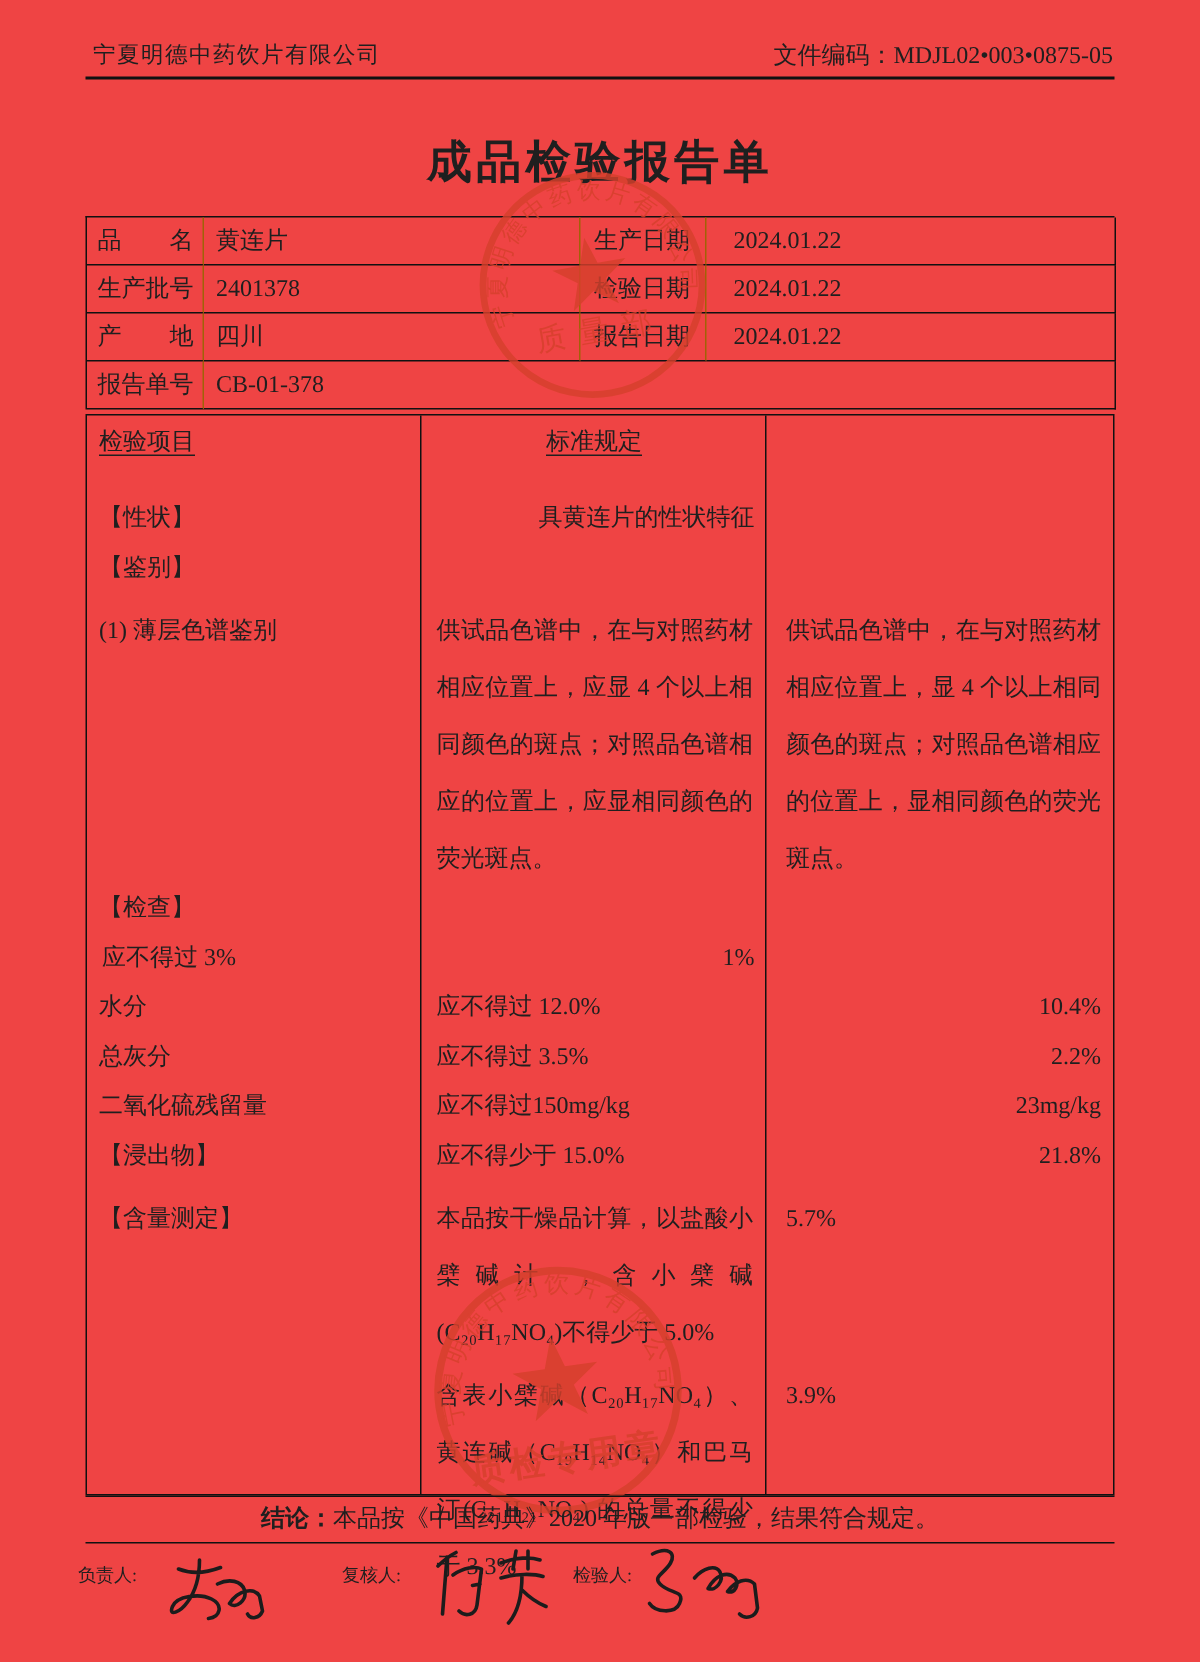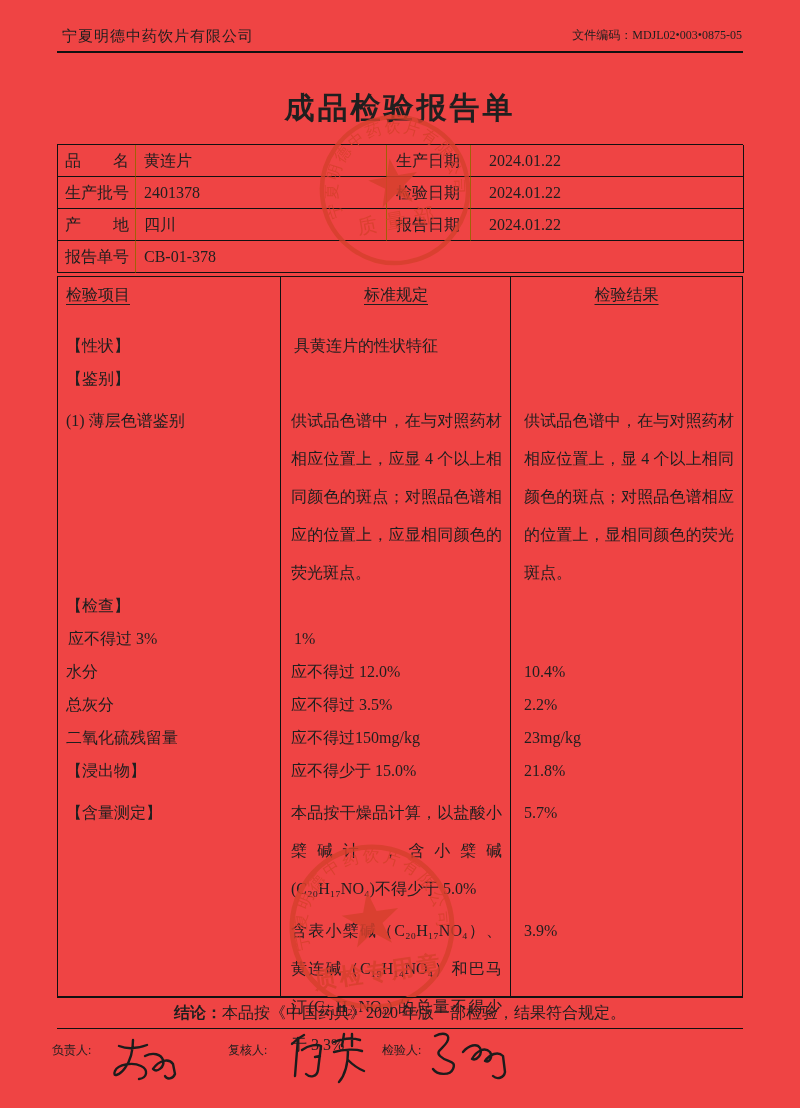--- a/index.html
+++ b/index.html
@@ -3,21 +3,21 @@
 <meta charset="utf-8">
 <style>
   * { margin:0; padding:0; box-sizing:border-box; }
   html,body { background:#fff; }
   .page {
     position:relative; width:800px; height:1108px; background:#ef4444;
     font-family:"Liberation Serif","DejaVu Serif",serif; color:#1f1f1f; overflow:hidden;
   }
   
   .hdr-company { position:absolute; left:62px; top:27px; font-size:15px; letter-spacing:1px; }
-  .hdr-code { position:absolute; right:58px; top:27px; font-size:12px; }
+  .hdr-code { position:absolute; right:58px; top:27px; font-size:16px; }
   .hdr-rule { position:absolute; left:57px; top:51px; width:686px; height:2px; background:#111; }
   
   .title { position:absolute; left:0; top:88px; width:100%; text-align:center;
            font-size:30px; font-weight:bold; letter-spacing:3px; }
   
   .info-table { position:absolute; left:57px; top:144px; width:686px;
     display:grid; grid-template-columns:78px 251px 84px 273px;
     border-top:1.5px solid #111; border-left:1.5px solid #111; font-size:16px; }
   .info-cell { border-right:1px solid #a16207; border-bottom:1px solid #111;
     height:32px; line-height:31px; padding-left:8px; white-space:nowrap; overflow:hidden; }
@@ -33,21 +33,21 @@
   .vline.v1 { left:222px; } .vline.v2 { left:452px; }
   .mt-head { display:grid; grid-template-columns:223px 230px 231px; padding-top:7px; }
   .mt-head .h { line-height:22px; }
   .mt-head .h span { text-decoration:underline; text-underline-offset:4px; }
   .mt-head .h1 { padding-left:8px; text-align:left;font-family:Liberation Serif, serif; }
   .mt-head .h2,.mt-head .h3 { text-align:center; }
   #mt-rows { margin-top:30px; }
   .mt-row { display:grid; grid-template-columns:223px 230px 231px; }
   .mt-row .c1 { padding:0 6px 0 8px; }
   .mt-row .c2 { padding:0 9px 0 10px; }
-  .mt-row .c3 { padding:0 8px 0 13px; }
+  .mt-row .c3 { padding:0 8px 0 13px;text-align:right; }
   .mt-row.line { line-height:19px; margin-bottom:14px; }
   .mt-row.para { line-height:38px; margin-bottom:4px; }
   .mt-row.para .c2, .mt-row.para .c3 { text-align:justify; }
   
   .conclusion { position:absolute; left:57px; top:997px; width:686px; height:32px;
     border-top:1.5px solid #111; border-bottom:1.5px solid #111;
     text-align:center; font-size:16px; line-height:30px; }
   .conclusion b { font-weight:bold; }
   
   .sig-label { position:absolute; top:1042px; font-size:12px; }
@@ -87,21 +87,20 @@
     <div class="info-cell lab">报告单号</div>
     <div class="info-cell span3">CB-01-378</div>
   </div>
 
   <div class="main-table">
     <div class="vline v1"></div>
     <div class="vline v2"></div>
     <div class="mt-head">
       <div class="h h1"><span>检验项目</span></div>
       <div class="h h2"><span>标准规定</span></div>
-      <div class="h h3"><span>检验结果</span></div>
     </div>
     <div id="mt-rows">
         <div class="mt-row line">
           <div class="c1">【性状】</div>
           <div class="c3">具黄连片的性状特征</div>
         </div>
         <div class="mt-row line">
           <div class="c1">【鉴别】</div>
           <div class="c2"></div>
           <div class="c3"></div>

